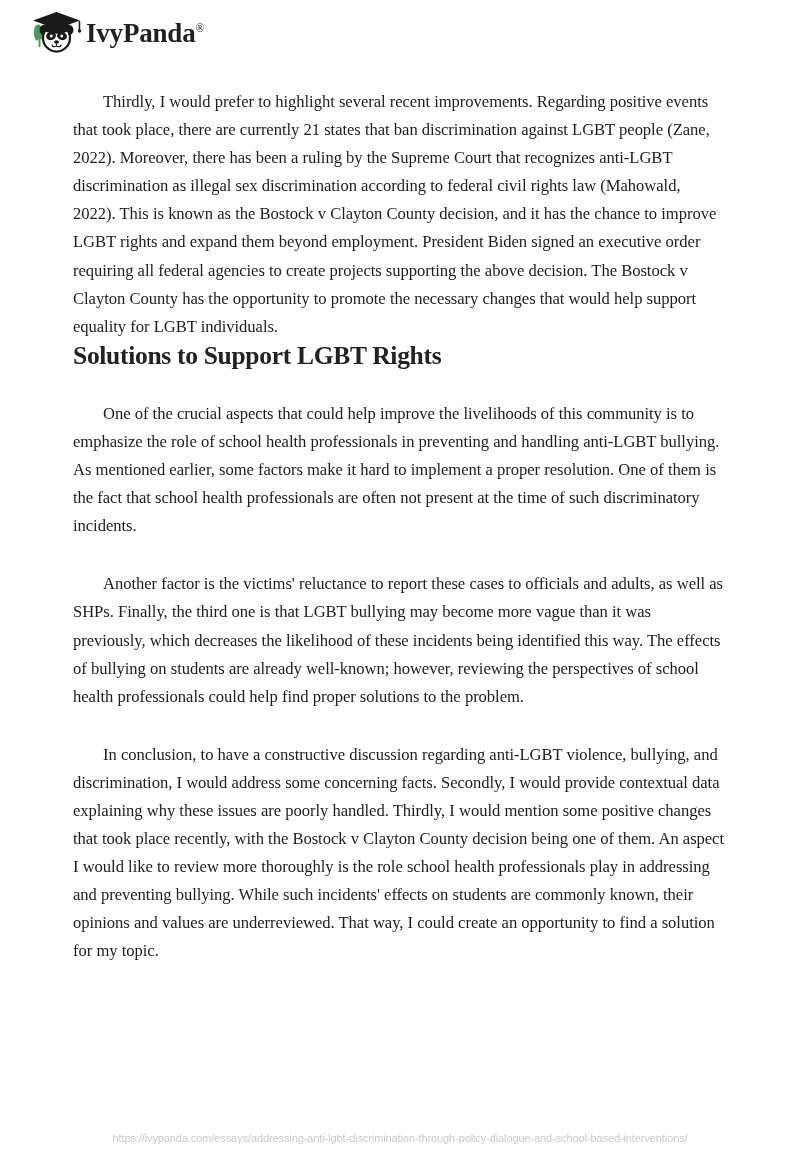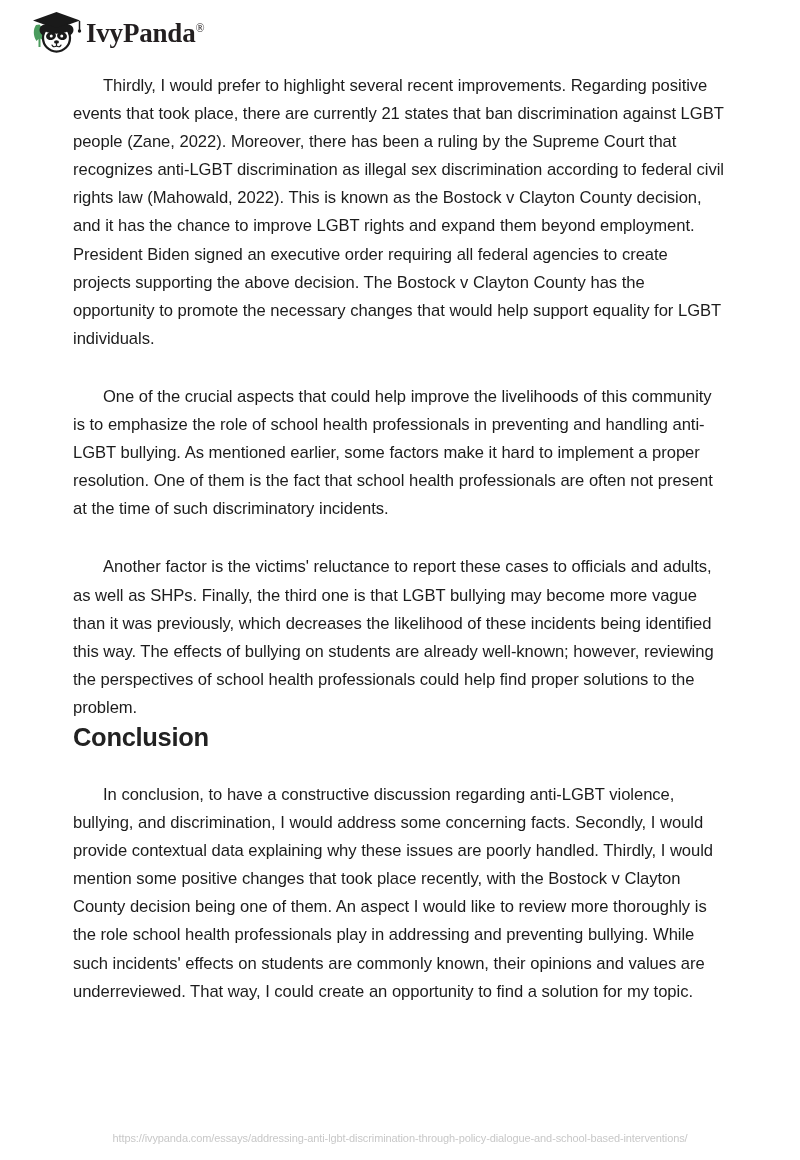--- a/index.html
+++ b/index.html
@@ -67,22 +67,23 @@
     line-height: 16px;
     color: #8f8f8f;
     font-family: "Liberation Sans", sans-serif;
     white-space: nowrap;
   }
 
   
   .article {
     position: absolute;
     left: 73px;
-    top: 72px;
+    top: 88px;
     width: 653px;
+    font-family: Liberation Serif, serif;
   }
   .para {
     margin: 0 0 0 0;
     font-size: 16.6px;
     line-height: 28.1px;
     text-indent: 30px;
     color: #1c1c1c;
     text-align: left;
     letter-spacing: -0.05px;
     word-spacing: 0.1px;
@@ -151,26 +152,26 @@
     </svg>
     <span class="brand-word"><span>IvyPanda</span><span class="reg">®</span></span>
   </div>
 
 </div>
 
 <main class="article">
 
   <p class="para">Thirdly, I would prefer to highlight several recent improvements. Regarding positive events that took place, there are currently 21 states that ban discrimination against LGBT people (Zane, 2022). Moreover, there has been a ruling by the Supreme Court that recognizes anti-LGBT discrimination as illegal sex discrimination according to federal civil rights law (Mahowald, 2022). This is known as the Bostock v Clayton County decision, and it has the chance to improve LGBT rights and expand them beyond employment. President Biden signed an executive order requiring all federal agencies to create projects supporting the above decision. The Bostock v Clayton County has the opportunity to promote the necessary changes that would help support equality for LGBT individuals.</p>
 
+  <h2 class="section-heading gap-before-heading">Solutions to Support LGBT Rights</h2>
 
   <p class="para gap-after-heading">One of the crucial aspects that could help improve the livelihoods of this community is to emphasize the role of school health professionals in preventing and handling anti-LGBT bullying. As mentioned earlier, some factors make it hard to implement a proper resolution. One of them is the fact that school health professionals are often not present at the time of such discriminatory incidents.</p>
 
   <p class="para">Another factor is the victims' reluctance to report these cases to officials and adults, as well as SHPs. Finally, the third one is that LGBT bullying may become more vague than it was previously, which decreases the likelihood of these incidents being identified this way. The effects of bullying on students are already well-known; however, reviewing the perspectives of school health professionals could help find proper solutions to the problem.</p>
 
-  <h2 class="section-heading gap-before-heading">Conclusion</h2>
 
   <p class="para gap-after-heading">In conclusion, to have a constructive discussion regarding anti-LGBT violence, bullying, and discrimination, I would address some concerning facts. Secondly, I would provide contextual data explaining why these issues are poorly handled. Thirdly, I would mention some positive changes that took place recently, with the Bostock v Clayton County decision being one of them. An aspect I would like to review more thoroughly is the role school health professionals play in addressing and preventing bullying. While such incidents' effects on students are commonly known, their opinions and values are underreviewed. That way, I could create an opportunity to find a solution for my topic.</p>
 
 </main>
 
 <div class="page-footer">
   <span class="footer-url">https://ivypanda.com/essays/addressing-anti-lgbt-discrimination-through-policy-dialogue-and-school-based-interventions/</span>
 </div>
 
 </body></html>

